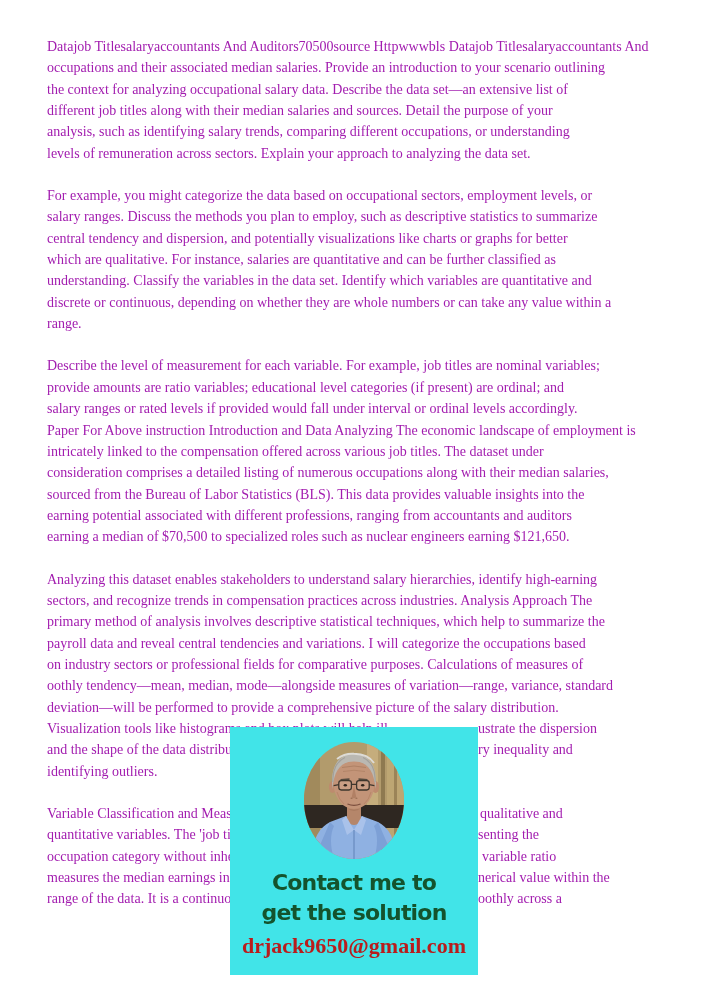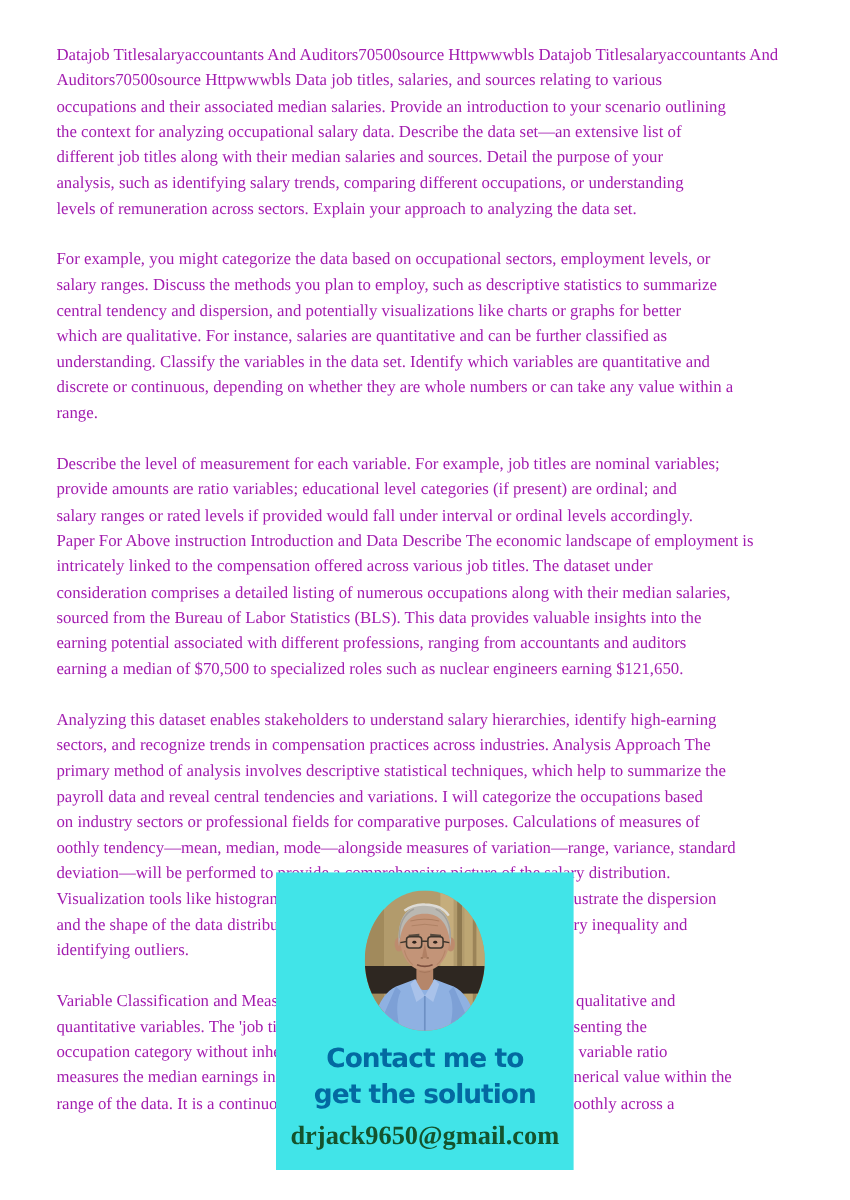--- a/index.html
+++ b/index.html
@@ -57,51 +57,50 @@
     line-height: 30px;
     letter-spacing: -0.8px;
     text-align: center;
     color: #0d1518;
   }
   .email {
     margin-top: 5px;
     font-family: "Liberation Serif", serif;
     font-weight: bold;
     font-size: 22px;
-    color: #14532d;
+    color: #b91c1c;
     text-align: center;
   }
 </style>
 </head>
 <body style="background: rgb(255, 255, 255);">
 
 <div class="doc" style="color: #a21caf;">
     <div class="para">
       <div class="line">Datajob Titlesalaryaccountants And Auditors70500source Httpwwwbls Datajob Titlesalaryaccountants And</div>
-      <div class="line">Auditors70500source Httpwwwbls Data job titles, salaries, and sources relating to various</div>
       <div class="line">occupations and their associated median salaries. Provide an introduction to your scenario outlining</div>
       <div class="line">the context for analyzing occupational salary data. Describe the data set—an extensive list of</div>
       <div class="line">different job titles along with their median salaries and sources. Detail the purpose of your</div>
       <div class="line">analysis, such as identifying salary trends, comparing different occupations, or understanding</div>
       <div class="line">levels of remuneration across sectors. Explain your approach to analyzing the data set.</div>
     </div>
     <div class="para">
       <div class="line">For example, you might categorize the data based on occupational sectors, employment levels, or</div>
       <div class="line">salary ranges. Discuss the methods you plan to employ, such as descriptive statistics to summarize</div>
       <div class="line">central tendency and dispersion, and potentially visualizations like charts or graphs for better</div>
       <div class="line">which are qualitative. For instance, salaries are quantitative and can be further classified as</div>
       <div class="line">understanding. Classify the variables in the data set. Identify which variables are quantitative and</div>
       <div class="line">discrete or continuous, depending on whether they are whole numbers or can take any value within a</div>
       <div class="line">range.</div>
     </div>
     <div class="para">
       <div class="line">Describe the level of measurement for each variable. For example, job titles are nominal variables;</div>
       <div class="line">provide amounts are ratio variables; educational level categories (if present) are ordinal; and</div>
       <div class="line">salary ranges or rated levels if provided would fall under interval or ordinal levels accordingly.</div>
-      <div class="line">Paper For Above instruction Introduction and Data Describe The economic landscape of employment is</div>
+      <div class="line">Paper For Above instruction Introduction and Data Analyzing The economic landscape of employment is</div>
       <div class="line">intricately linked to the compensation offered across various job titles. The dataset under</div>
       <div class="line">consideration comprises a detailed listing of numerous occupations along with their median salaries,</div>
       <div class="line">sourced from the Bureau of Labor Statistics (BLS). This data provides valuable insights into the</div>
       <div class="line">earning potential associated with different professions, ranging from accountants and auditors</div>
       <div class="line">earning a median of $70,500 to specialized roles such as nuclear engineers earning $121,650.</div>
     </div>
     <div class="para">
       <div class="line">Analyzing this dataset enables stakeholders to understand salary hierarchies, identify high-earning</div>
       <div class="line">sectors, and recognize trends in compensation practices across industries. Analysis Approach The</div>
       <div class="line">primary method of analysis involves descriptive statistical techniques, which help to summarize the</div>
@@ -181,18 +180,18 @@
         <ellipse cx="52.4" cy="56.3" rx="1.1" ry="0.7" fill="#8a5f45" opacity="0.7"></ellipse>
 
         <path d="M43.5,62 Q50,64.6 56.5,62" stroke="#7c4f3e" stroke-width="1.3" fill="none"></path>
         <path d="M45.5,67.5 Q50,69.3 54.5,67.5" stroke="#9a6c52" stroke-width="0.8" fill="none" opacity="0.6"></path>
 
         <path d="M33,50 Q35,58 40,62" stroke="#a3704f" stroke-width="0.9" fill="none" opacity="0.4"></path>
         <path d="M67,50 Q65,58 60,62" stroke="#a3704f" stroke-width="0.9" fill="none" opacity="0.4"></path>
       </g>
     </svg>
   </div>
-  <div class="headline" style="color: #0369a1;">
+  <div class="headline" style="color: #14532d;">
     <div>Contact me to</div>
     <div>get the solution</div>
   </div>
   <div class="email">drjack9650@gmail.com</div>
 </div>
 
 </body></html>

